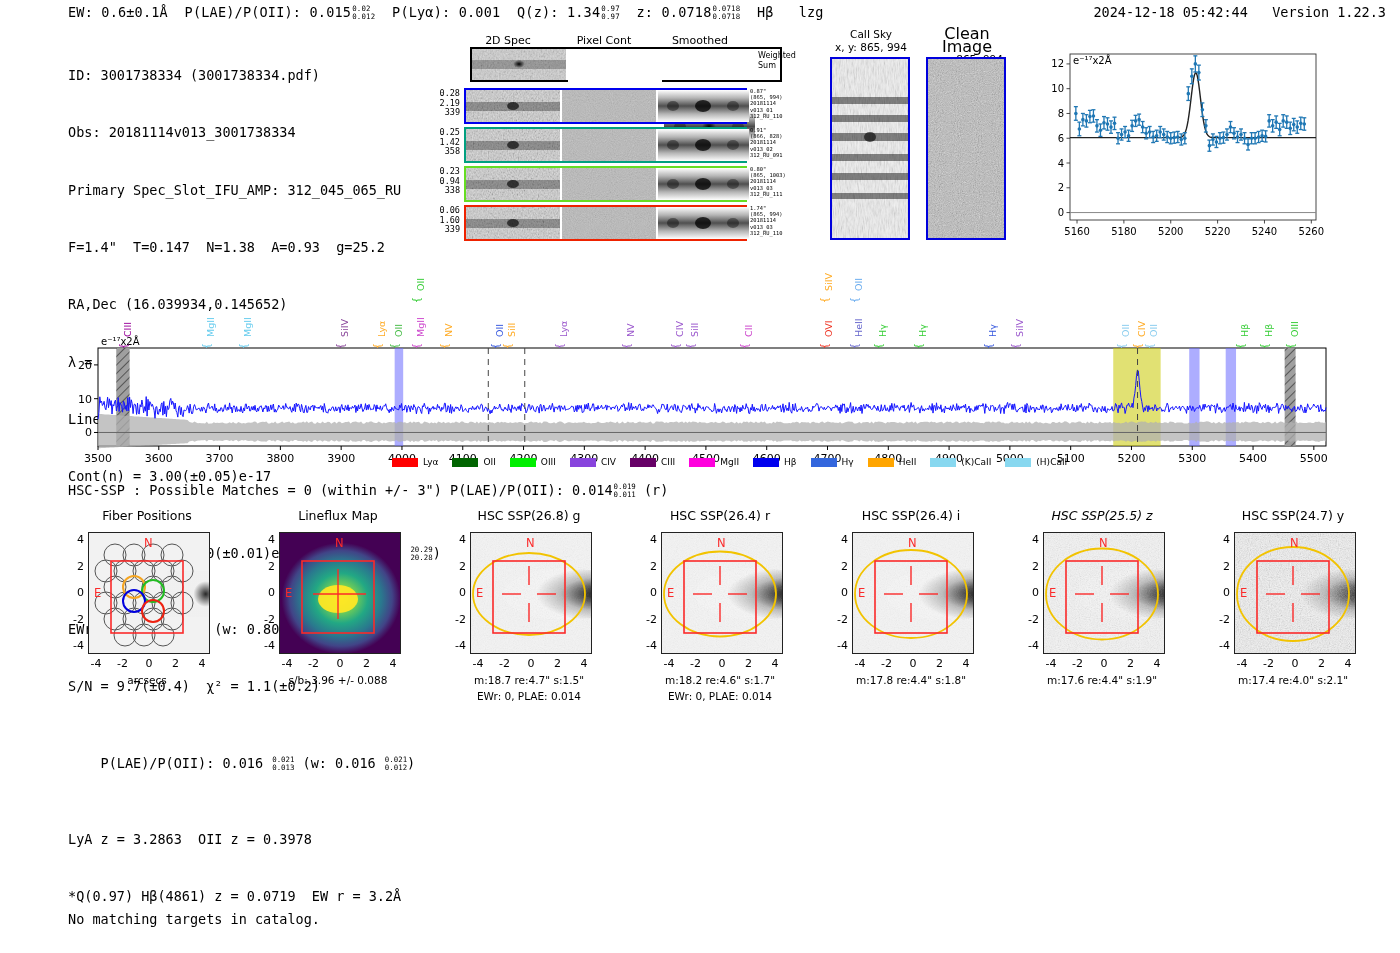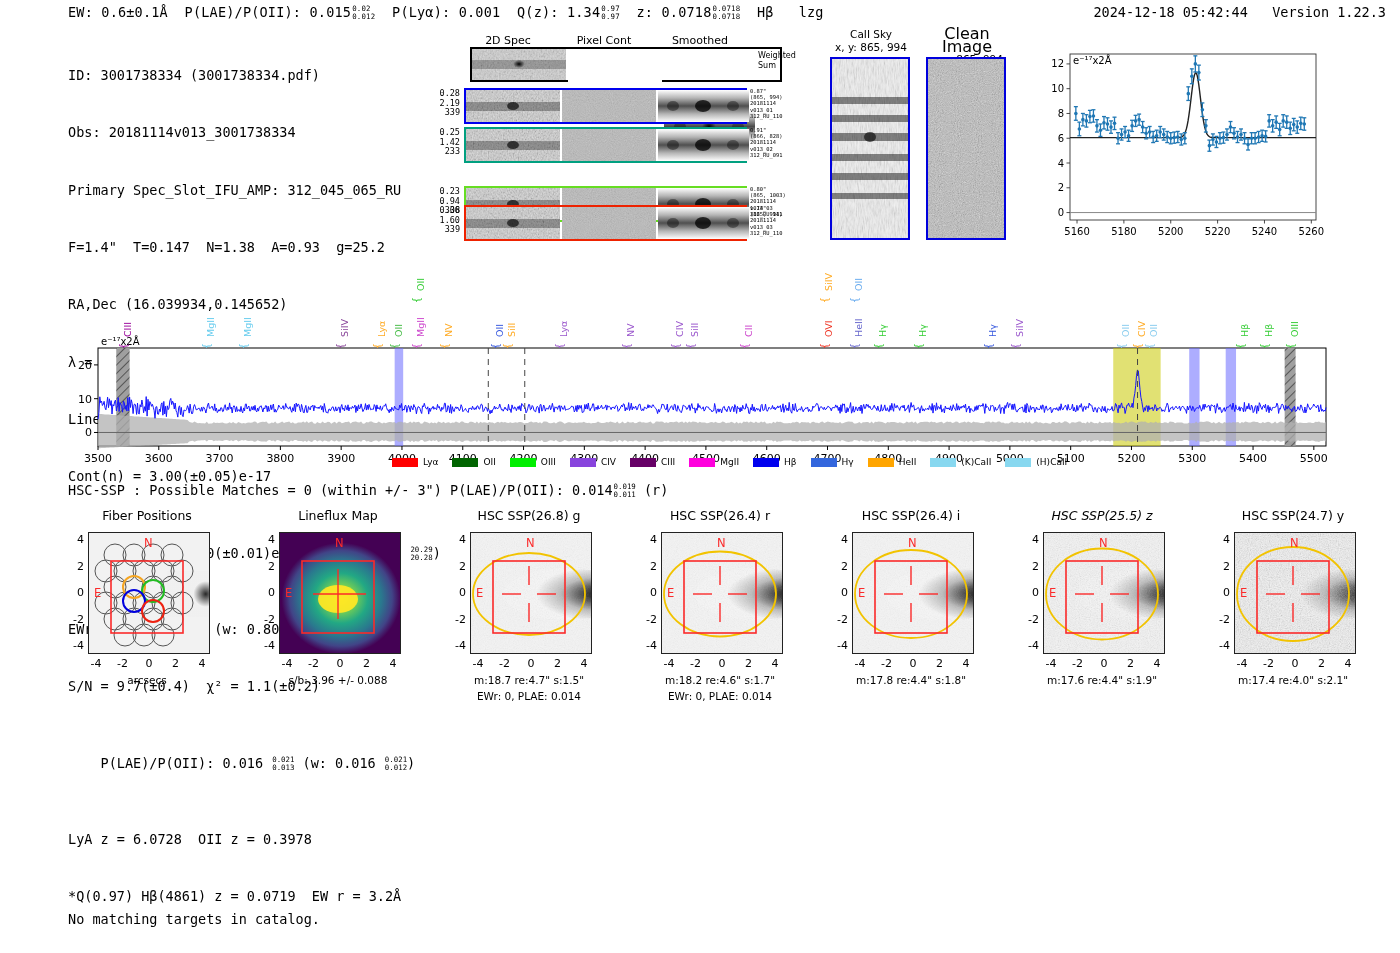--- a/index.html
+++ b/index.html
@@ -57,21 +57,21 @@
   <div class="row">LineFlux = 1.30(±0.16)e-16</div>
   <div class="row">Cont(n) = 3.00(±0.05)e-17</div>
   <div class="row" style="position:relative;">
     <span>Cont(w) = 3.70(±0.01)e-17 (gmag 20.29 </span><span class="sup2"><span>20.29</span><br><span>20.28</span></span><span>)</span>
   </div>
   <div class="row">EWr = 1.00(±0.12) (w: 0.80(±0.10))Å</div>
   <div class="row">S/N = 9.7(±0.4)  χ² = 1.1(±0.2)</div>
   <div class="row">
     <span>P(LAE)/P(OII): 0.016 </span><span class="sup2"><span>0.021</span><br><span>0.013</span></span><span> (w: 0.016 </span><span class="sup2"><span>0.021</span><br><span>0.012</span></span><span>)</span>
   </div>
-  <div class="row">LyA z = 6.0728  OII z = 0.3978</div>
+  <div class="row">LyA z = 3.2863  OII z = 0.3978</div>
   <div class="row">*Q(0.97) Hβ(4861) z = 0.0719  EW r = 3.2Å</div>
 </div>
 
 <div class="abs" id="spec2d-panel" style="left:462px;top:34px;width:292px;height:212px;">
   <div class="abs sans spec-title" style="left:0px;top:0px;width:92px;">2D Spec</div>
   <div class="abs sans spec-title" style="left:96px;top:0px;width:92px;">Pixel Cont</div>
   <div class="abs sans spec-title" style="left:192px;top:0px;width:92px;">Smoothed</div>
 
   <div class="abs" style="left:8px;top:13px;width:312px;height:35px;border:2px solid #000;box-sizing:border-box;">
     <div class="strip abs" style="left:0;top:0;width:94px;height:31px;">
@@ -172,21 +172,21 @@
           <div>(865, 994)</div>
           <div>20181114</div>
           <div>v013_01</div>
           <div>312_RU_110</div>
         </div>
       </div>
       <div class="abs" style="left: 0px; top: 39px; width: 292px; height: 37px;">
         <div class="abs lbl-left" style="left: -32px; top: 1px; width: 30px;">
           <div>0.25</div>
           <div>1.42</div>
-          <div>233</div>
+          <div>358</div>
         </div>
         <div class="abs" style="left: 2px; top: 0px; width: 283px; height: 36px; border: 2px solid rgb(0, 160, 128); box-sizing: border-box;">
       <div class="abs" style="left:0;top:0;width:94px;height:32px;overflow:hidden">
         <svg width="94" height="32" viewBox="0 0 94 32" preserveAspectRatio="none">
           <filter id="fn1">
                 <feTurbulence type="fractalNoise" baseFrequency="0.8 0.5" numOctaves="3" seed="7"></feTurbulence>
                 <feColorMatrix type="saturate" values="0"></feColorMatrix>
               </filter>
           <rect width="94" height="32" fill="#d2d2d2"></rect>
               <rect width="94" height="32" filter="url(#fn1)" opacity="0.95"></rect>
@@ -221,21 +221,21 @@
       </div>
         </div>
         <div class="abs lbl-right" style="left: 288px; top: 0px;">
           <div>0.91"</div>
           <div>(866, 828)</div>
           <div>20181114</div>
           <div>v013_02</div>
           <div>312_RU_091</div>
         </div>
       </div>
-      <div class="abs" style="left: 0px; top: 78px; width: 292px; height: 37px; margin-top: 20px;">
+      <div class="abs" style="left: 0px; top: 78px; width: 292px; height: 37px;">
         <div class="abs lbl-left" style="left: -32px; top: 1px; width: 30px;">
           <div>0.23</div>
           <div>0.94</div>
           <div>338</div>
         </div>
         <div class="abs" style="left: 2px; top: 0px; width: 283px; height: 36px; border: 2px solid rgb(102, 221, 34); box-sizing: border-box;">
       <div class="abs" style="left:0;top:0;width:94px;height:32px;overflow:hidden">
         <svg width="94" height="32" viewBox="0 0 94 32" preserveAspectRatio="none">
           <filter id="fn2">
                 <feTurbulence type="fractalNoise" baseFrequency="0.8 0.5" numOctaves="3" seed="12"></feTurbulence>

